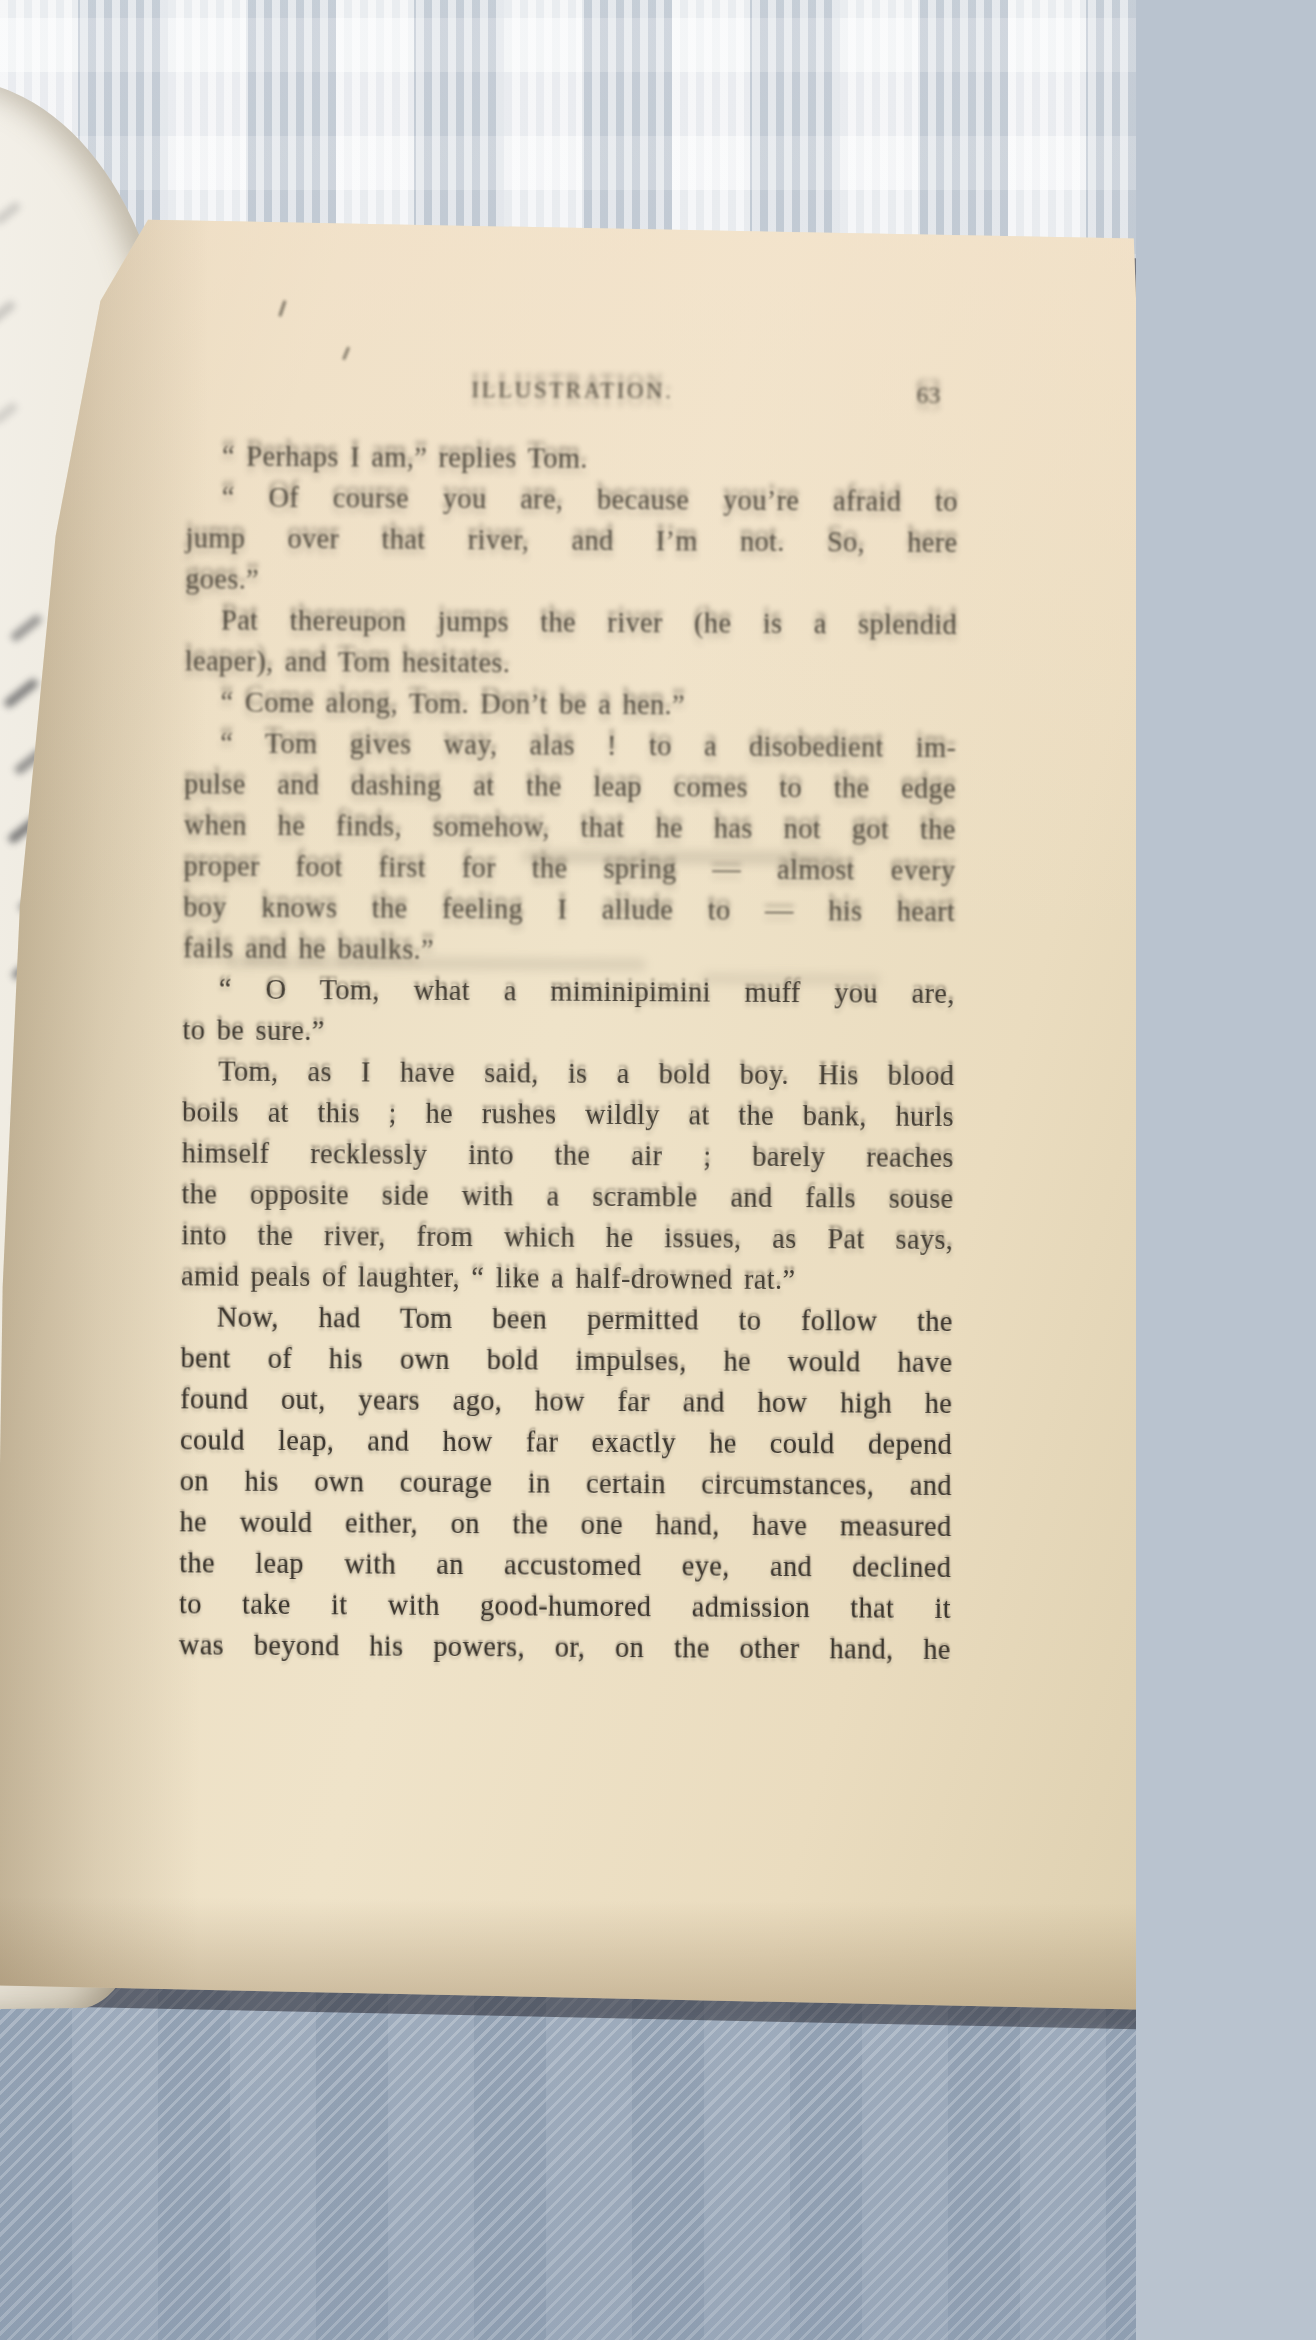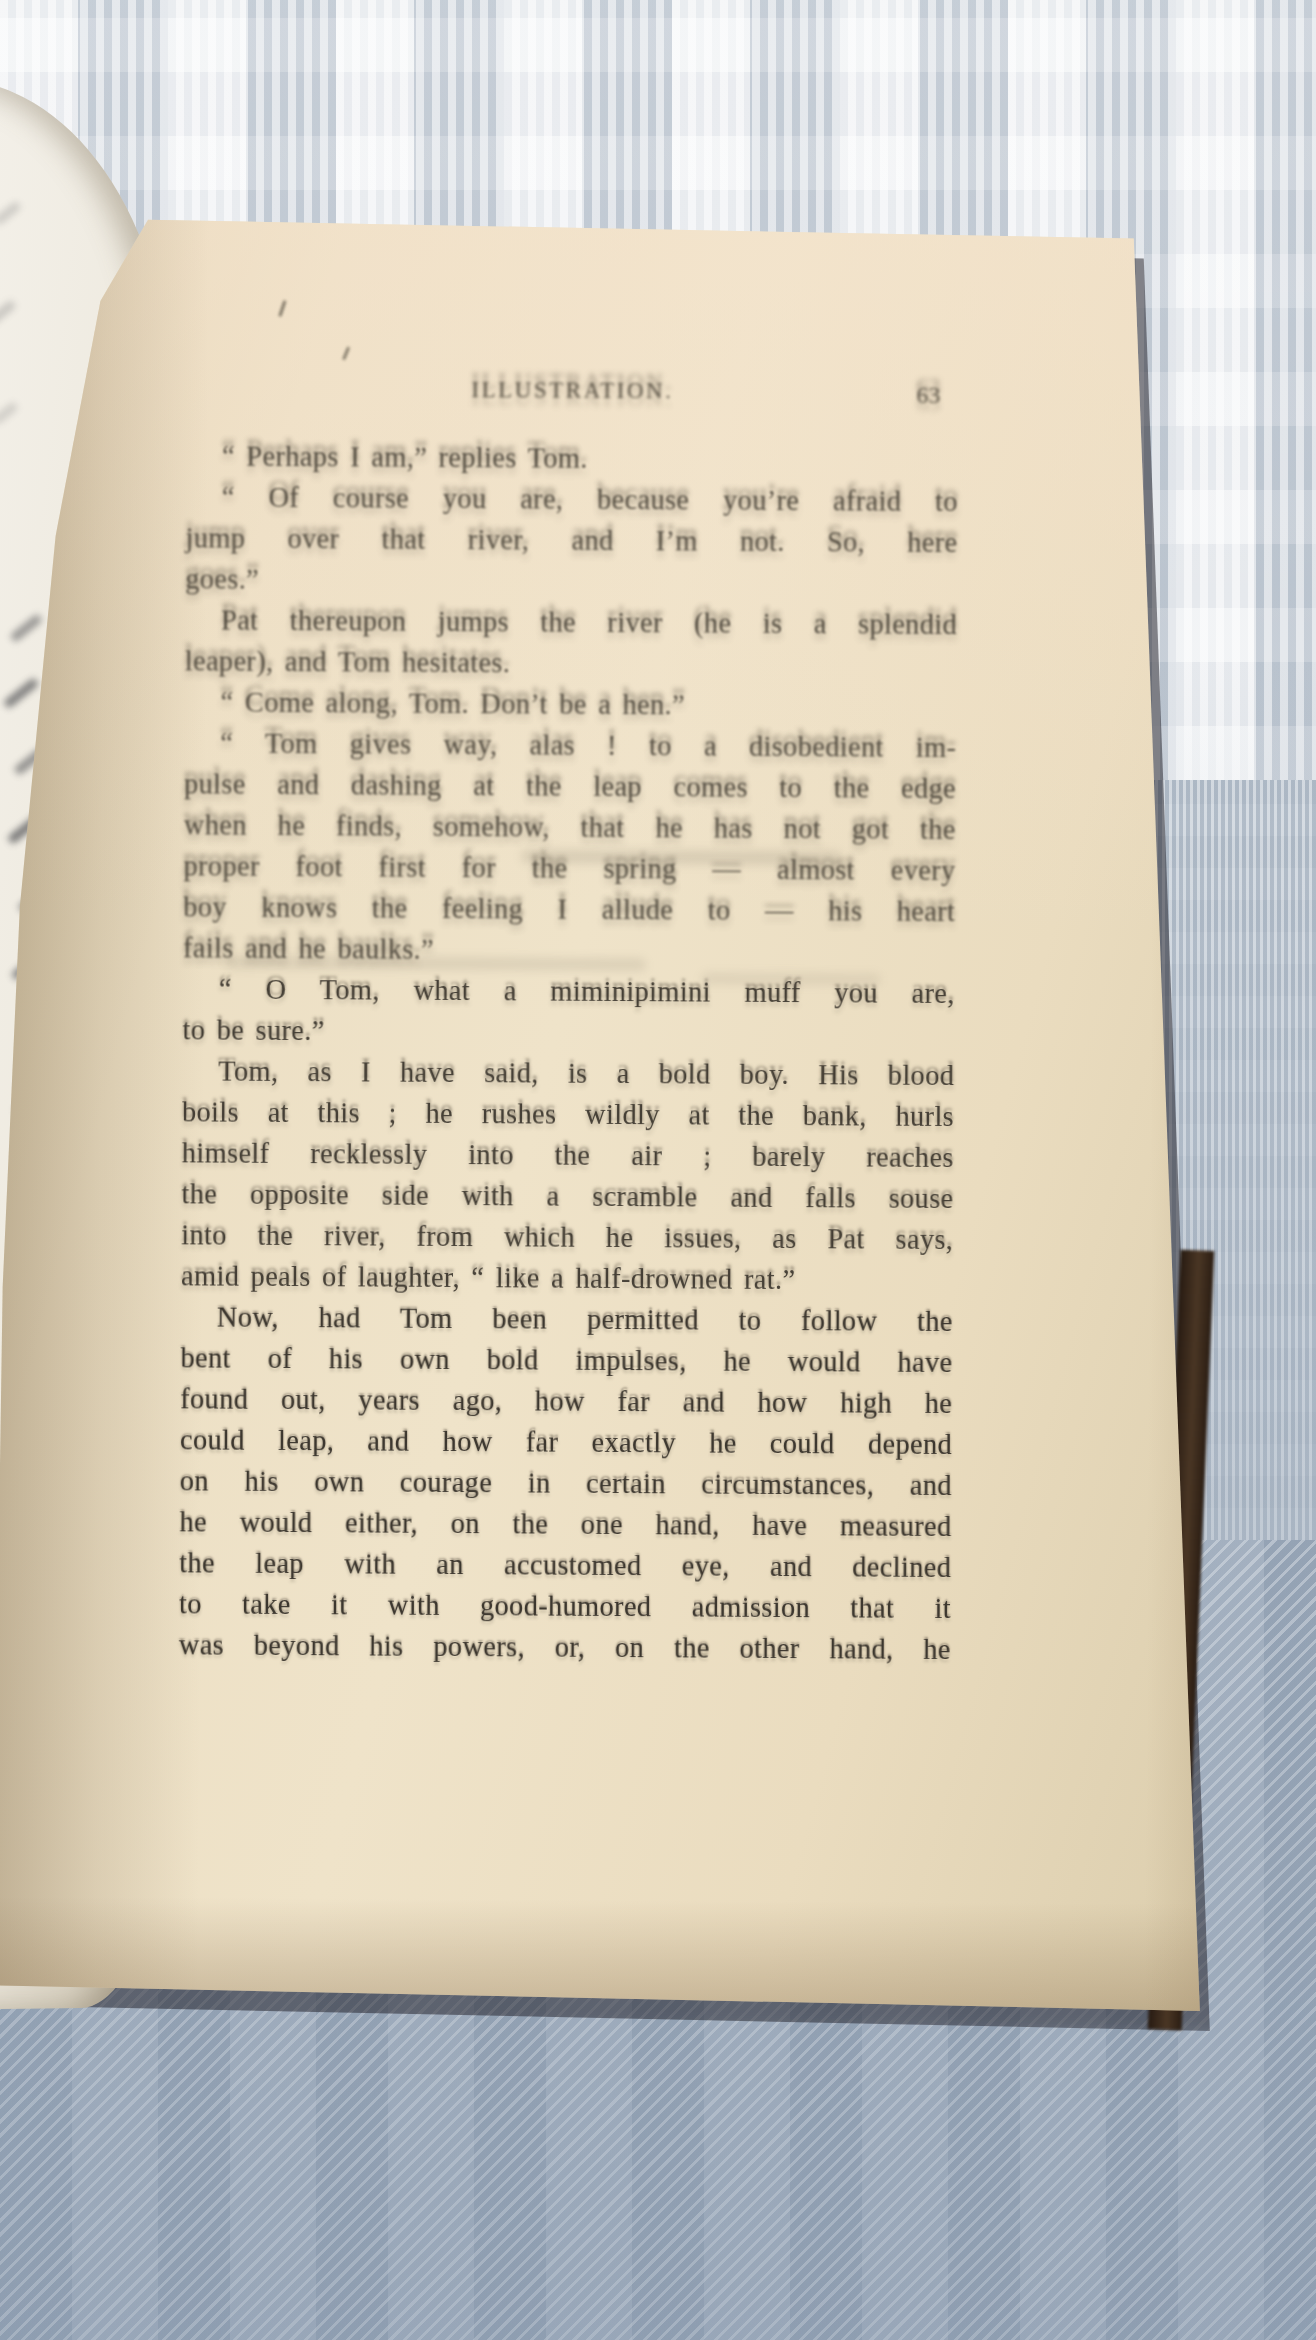--- a/index.html
+++ b/index.html
@@ -1,16 +1,16 @@
 <!DOCTYPE html>
 <html><head>
 <meta charset="utf-8">
 <style>
   html,body{margin:0;padding:0;background:#b9c3cf;}
-  #stage{position:relative;width:1316px;height:2340px;overflow:hidden;
+  #stage{position:relative;width:1136px;height:2340px;overflow:hidden;
          font-family:"Liberation Serif", serif;}
 
   
   .fab{position:absolute;left:0;width:1316px;}
   #fab-top{top:0;height:780px;background:
      repeating-linear-gradient(90deg, rgba(255,255,255,.55) 0 8px, rgba(255,255,255,0) 8px 16px),
      repeating-linear-gradient(90deg, rgba(255,255,255,.55) 0 78px, rgba(173,184,197,.5) 78px 168px),
      repeating-linear-gradient(0deg, rgba(255,255,255,.35) 0 54px, rgba(173,184,197,.3) 54px 118px),
      #d2d8df;}
   #fab-mid{top:780px;height:760px;background:

